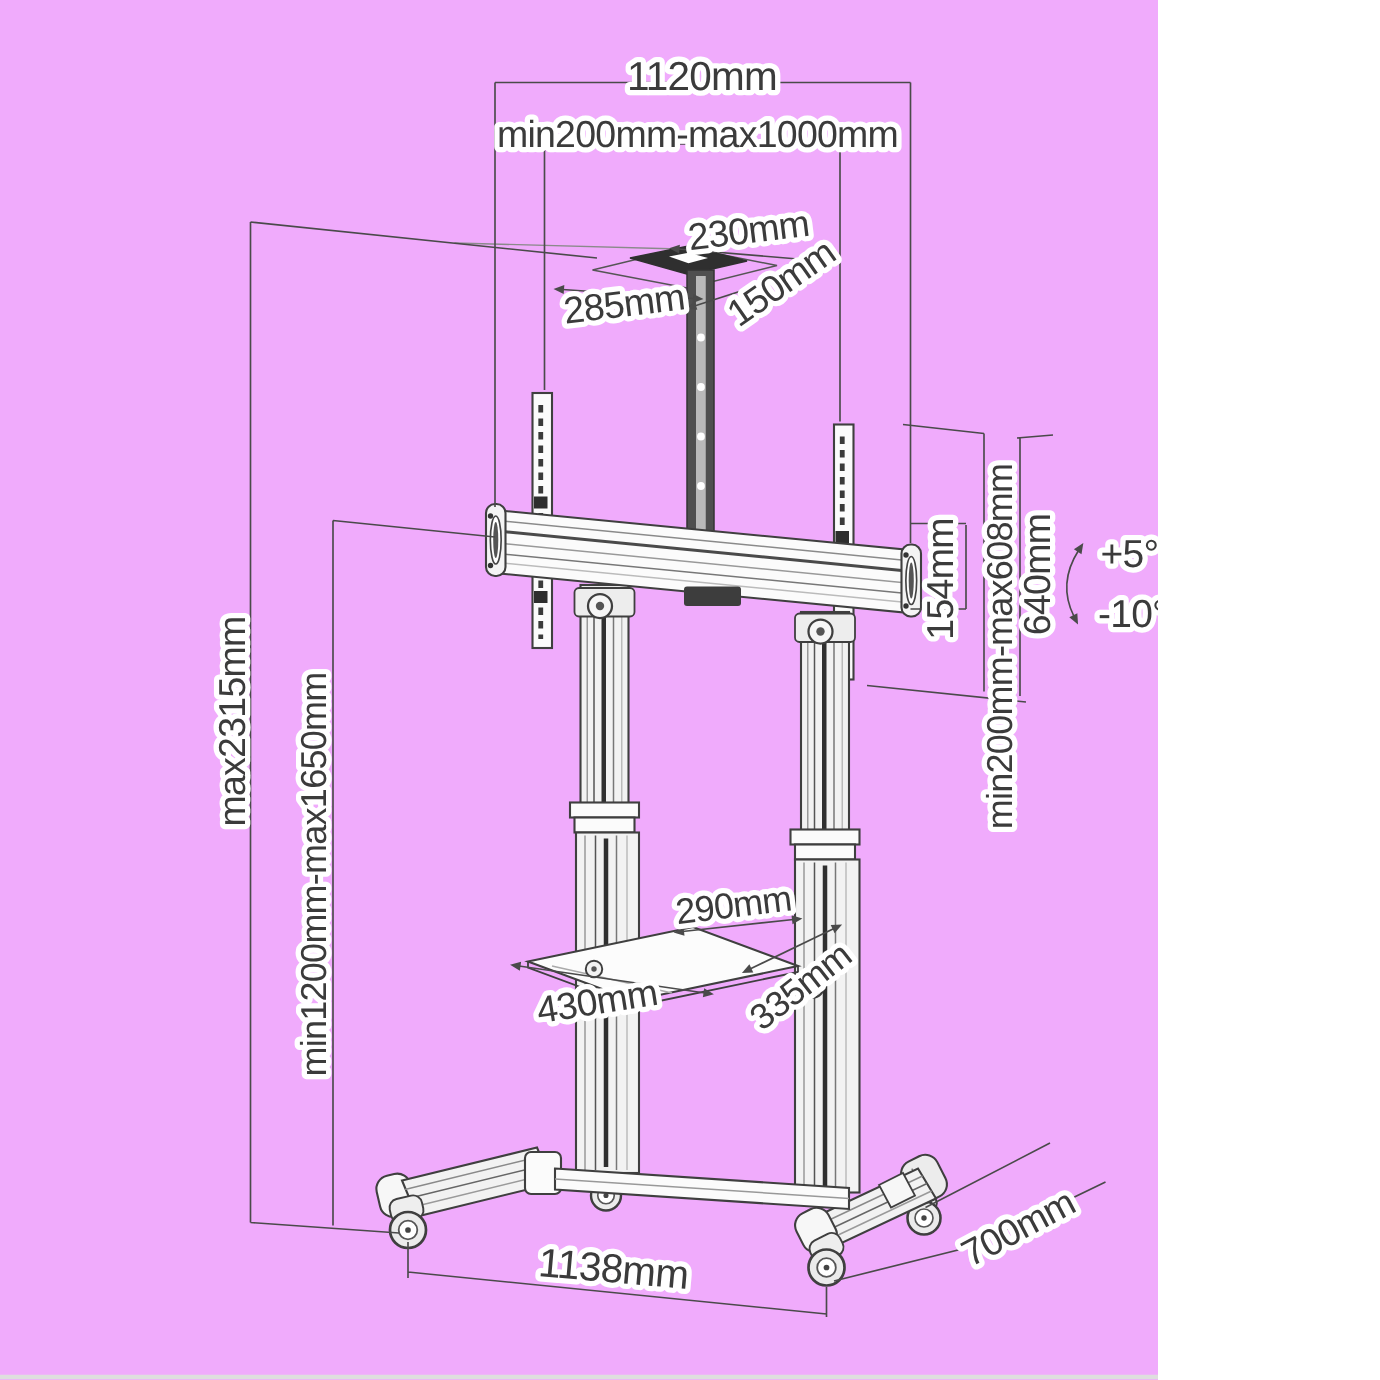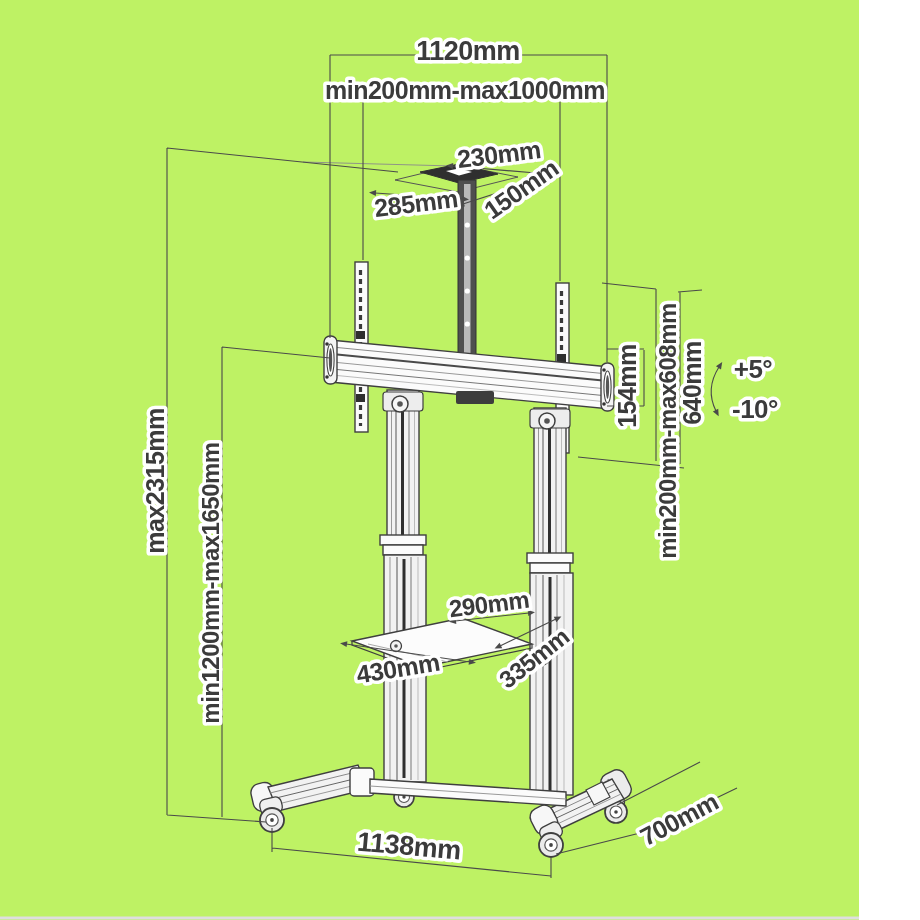--- a/index.html
+++ b/index.html
@@ -1,16 +1,16 @@
 <!DOCTYPE html>
 <html><head>
 <meta charset="utf-8">
 <style>
   html,body{margin:0;padding:0;background:#ffffff;}
-  .stage{position:relative;width:859px;height:920px;background:#bef264;overflow:hidden;font-weight:bold;}
+  .stage{position:relative;width:772px;height:920px;background:#f0abfc;overflow:hidden;}
   svg{display:block;}
   .lbl{
     font-family:"Liberation Sans",sans-serif;
     fill:#3b3b3b;
     paint-order:stroke fill;
     stroke:#ffffff;
     stroke-width:7px;
     stroke-linejoin:round;
     text-anchor:middle;
     letter-spacing:-0.5px;

